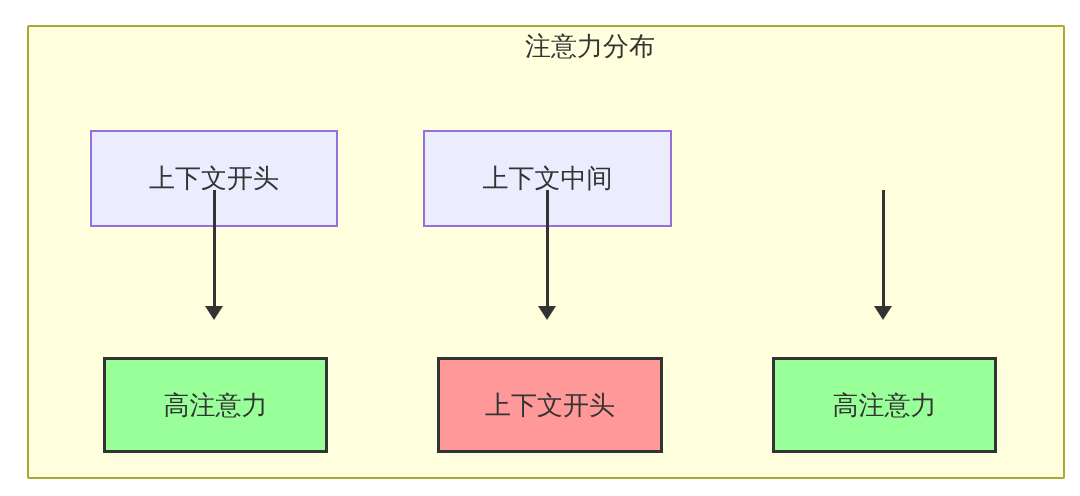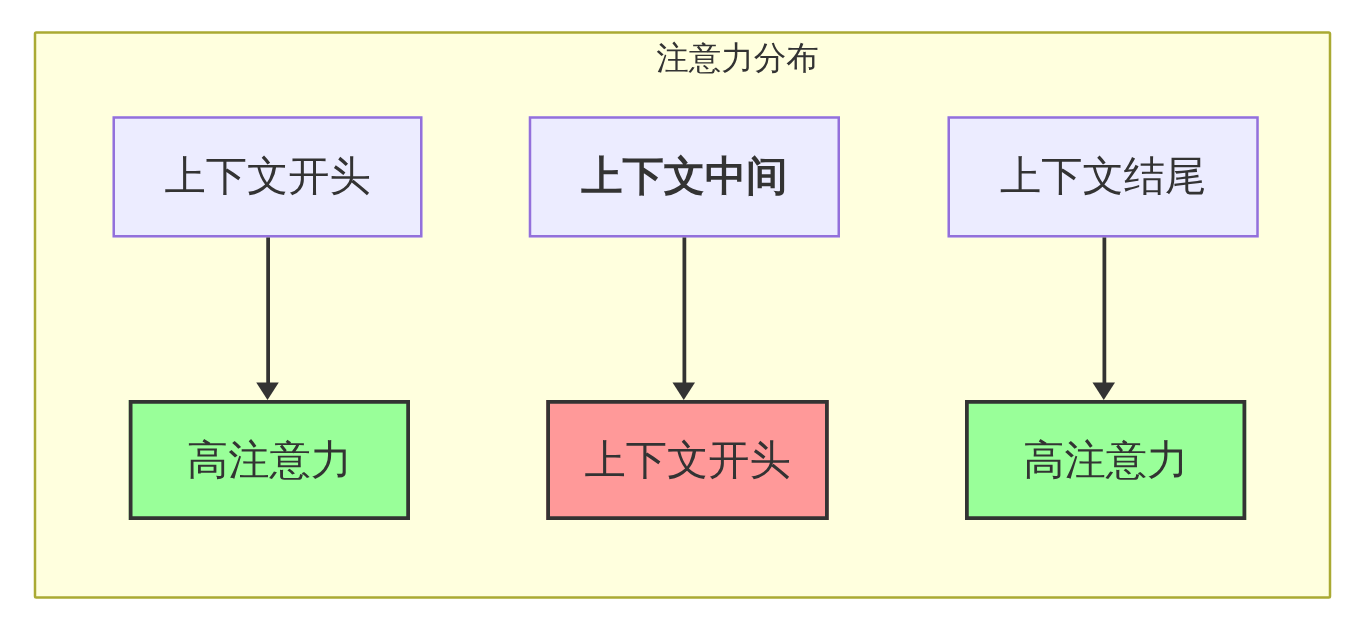--- a/index.html
+++ b/index.html
@@ -37,41 +37,42 @@
     color: var(--text, #333333);
     font-weight: 400;
     padding-left: 44px;
   }
   .node {
     position: absolute;
     box-sizing: border-box;
     display: flex;
     align-items: center;
     justify-content: center;
-    font-size: 33px;
+    font-size: 26px;
     color: var(--text, #333333);
     text-align: center;
+    margin-top: 37px;
   }
   .node.context {
     background: var(--node-fill, #ECECFF);
     border: 2px solid var(--node-border, #9370DB);
     top: 93px;
     height: 97px;
   }
   .node.result {
     border: 3px solid var(--result-border, #333333);
     top: 320px;
     height: 96px;
     text-align: center;
   }
   .node.high { background: var(--high-fill, #99FF99); }
   .node.low  { background: var(--low-fill, #FF9999); }
 
   .ctx-1 { left: 90px;  width: 248px; }
-  .ctx-2 { left: 423px; width: 249px; font-weight: bold; }
+  .ctx-2 { left: 423px; width: 249px; }
   .ctx-3 { left: 758px; width: 249px; }
 
   .res-1 { left: 103px; width: 225px; }
   .res-2 { left: 437px; width: 226px; }
   .res-3 { left: 772px; width: 225px; }
 
   .arrow {
     position: absolute;
     top: 190px;
     width: 18px;
@@ -102,21 +103,20 @@
 </head>
 <body>
 
 <div class="canvas">
   <div class="group-container"></div>
 
   <div class="group-title">注意力分布</div>
 
   <div class="node context ctx-1">上下文开头</div>
   <div class="node context ctx-2">上下文中间</div>
-  <div class="node context ctx-3">上下文结尾</div>
 
   <div class="arrow arrow-1">
     <div class="arrow-line"></div>
     <div class="arrow-head"></div>
   </div>
   <div class="arrow arrow-2">
     <div class="arrow-line"></div>
     <div class="arrow-head"></div>
   </div>
   <div class="arrow arrow-3">

